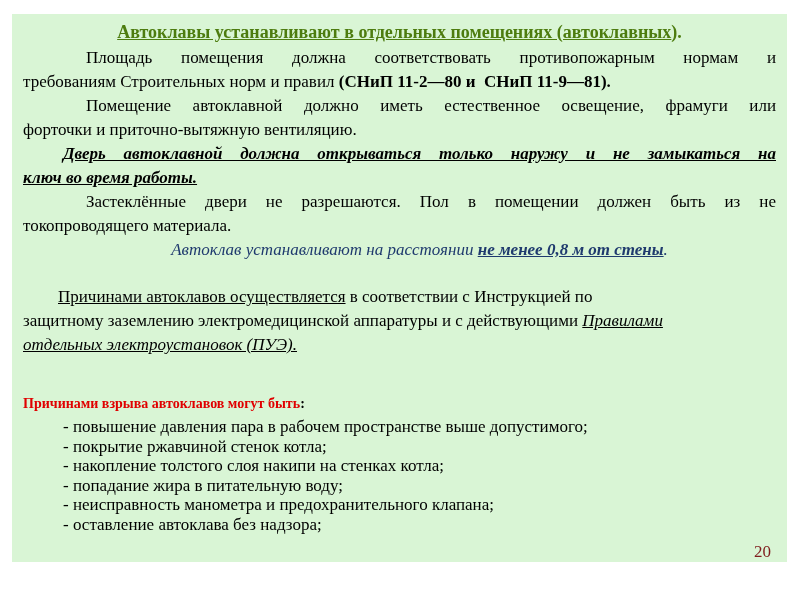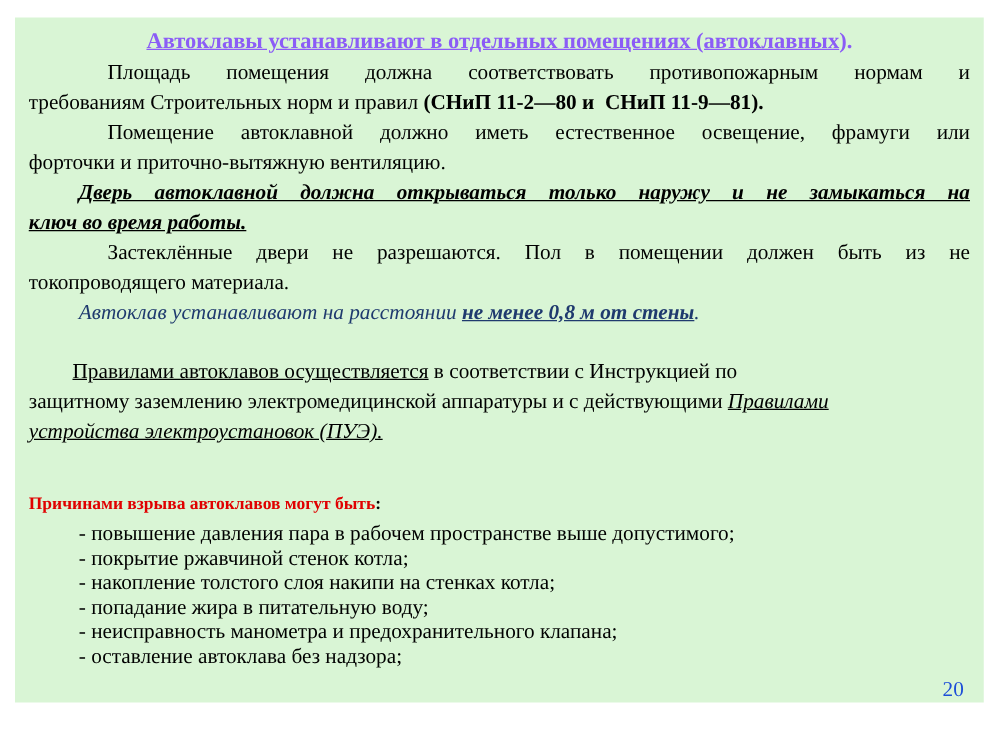--- a/index.html
+++ b/index.html
@@ -8,34 +8,34 @@
     position:absolute;left:12px;top:14px;width:775px;height:548px;
     background:#d9f5d5;box-sizing:border-box;padding:5px 11px 0 11px;
   }
   .line{font-size:17px;line-height:24px;white-space:normal;}
   .j{text-align:justify;text-align-last:justify;}
   .title-line{text-align:center;font-size:18px;line-height:27px;}
   .heading-line{font-size:14px;line-height:26px;}
   .b{font-weight:bold;}
   .i{font-style:italic;}
   .u{text-decoration:underline;}
-  .red{color:#8b5cf6;}
+  .red{color:#4d7c0f;}
   .red2{color:#e00000;}
-  .blue{color:#1f3a6e;}
+  .blue{color:#1f3a6e;text-align:center;}
   .ind63{text-indent:63px;}
   .ind40{text-indent:40px;}
   .ind35{text-indent:35px;}
   .ind8{text-indent:8px;}
   .gap{height:23px;}
   .gap-sm{height:17px;}
   .keep-spaces{white-space:pre-wrap;text-align:center;}
   .causes .line{line-height:19.5px;padding-left:40px;}
   .page-number{
     position:absolute;right:16px;bottom:0px;font-size:17px;line-height:20px;
-    color:#1d4ed8;
+    color:#7f1d1d;
   }
 </style>
 </head>
 <body>
 
 <div class="slide">
 
   <div class="title-line b red"><span class="u">Автоклавы устанавливают в отдельных помещениях (автоклавных</span><span>).</span></div>
 
   <div>
@@ -56,23 +56,23 @@
   <div>
     <div class="line j ind63">Застеклённые двери не разрешаются. Пол в помещении должен быть из не</div>
     <div class="line">токопроводящего материала.</div>
   </div>
 
   <div class="line i blue ind40"><span>Автоклав устанавливают на расстоянии </span><span class="b u">не менее 0,8 м от стены</span><span>.</span></div>
 
   <div class="gap"></div>
 
   <div>
-    <div class="line ind35"><span class="u">Правилами автоклавов осуществляется</span><span> в соответствии с Инструкцией по</span></div>
+    <div class="line ind35"><span class="u">Причинами автоклавов осуществляется</span><span> в соответствии с Инструкцией по</span></div>
     <div class="line"><span>защитному заземлению электромедицинской аппаратуры и с действующими </span><span class="i u">Правилами</span></div>
-    <div class="line i u">устройства электроустановок (ПУЭ).</div>
+    <div class="line i u">отдельных электроустановок (ПУЭ).</div>
   </div>
 
   <div class="gap-sm"></div>
 
 
   <div class="gap-sm"></div>
 
   <div class="heading-line b"><span class="red2">Причинами взрыва автоклавов могут быть</span><span>:</span></div>
 
   <div class="causes">

